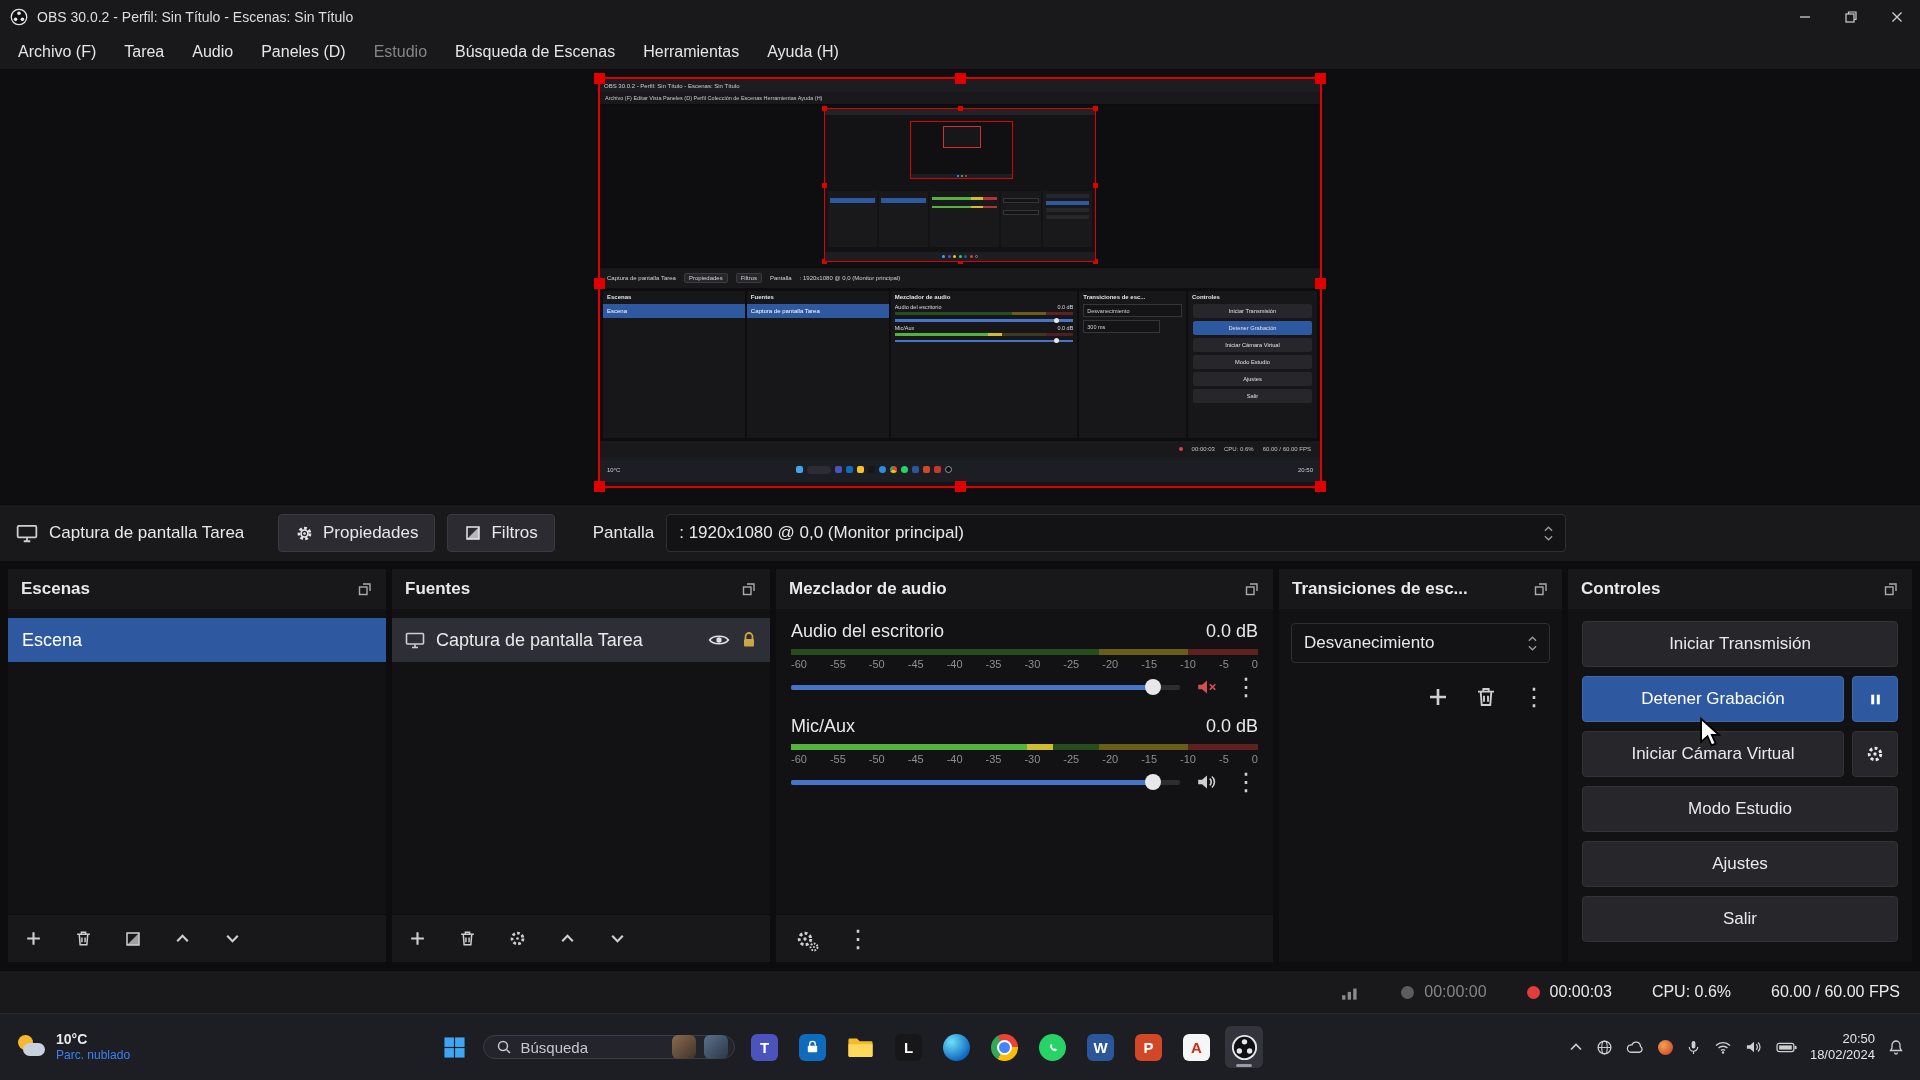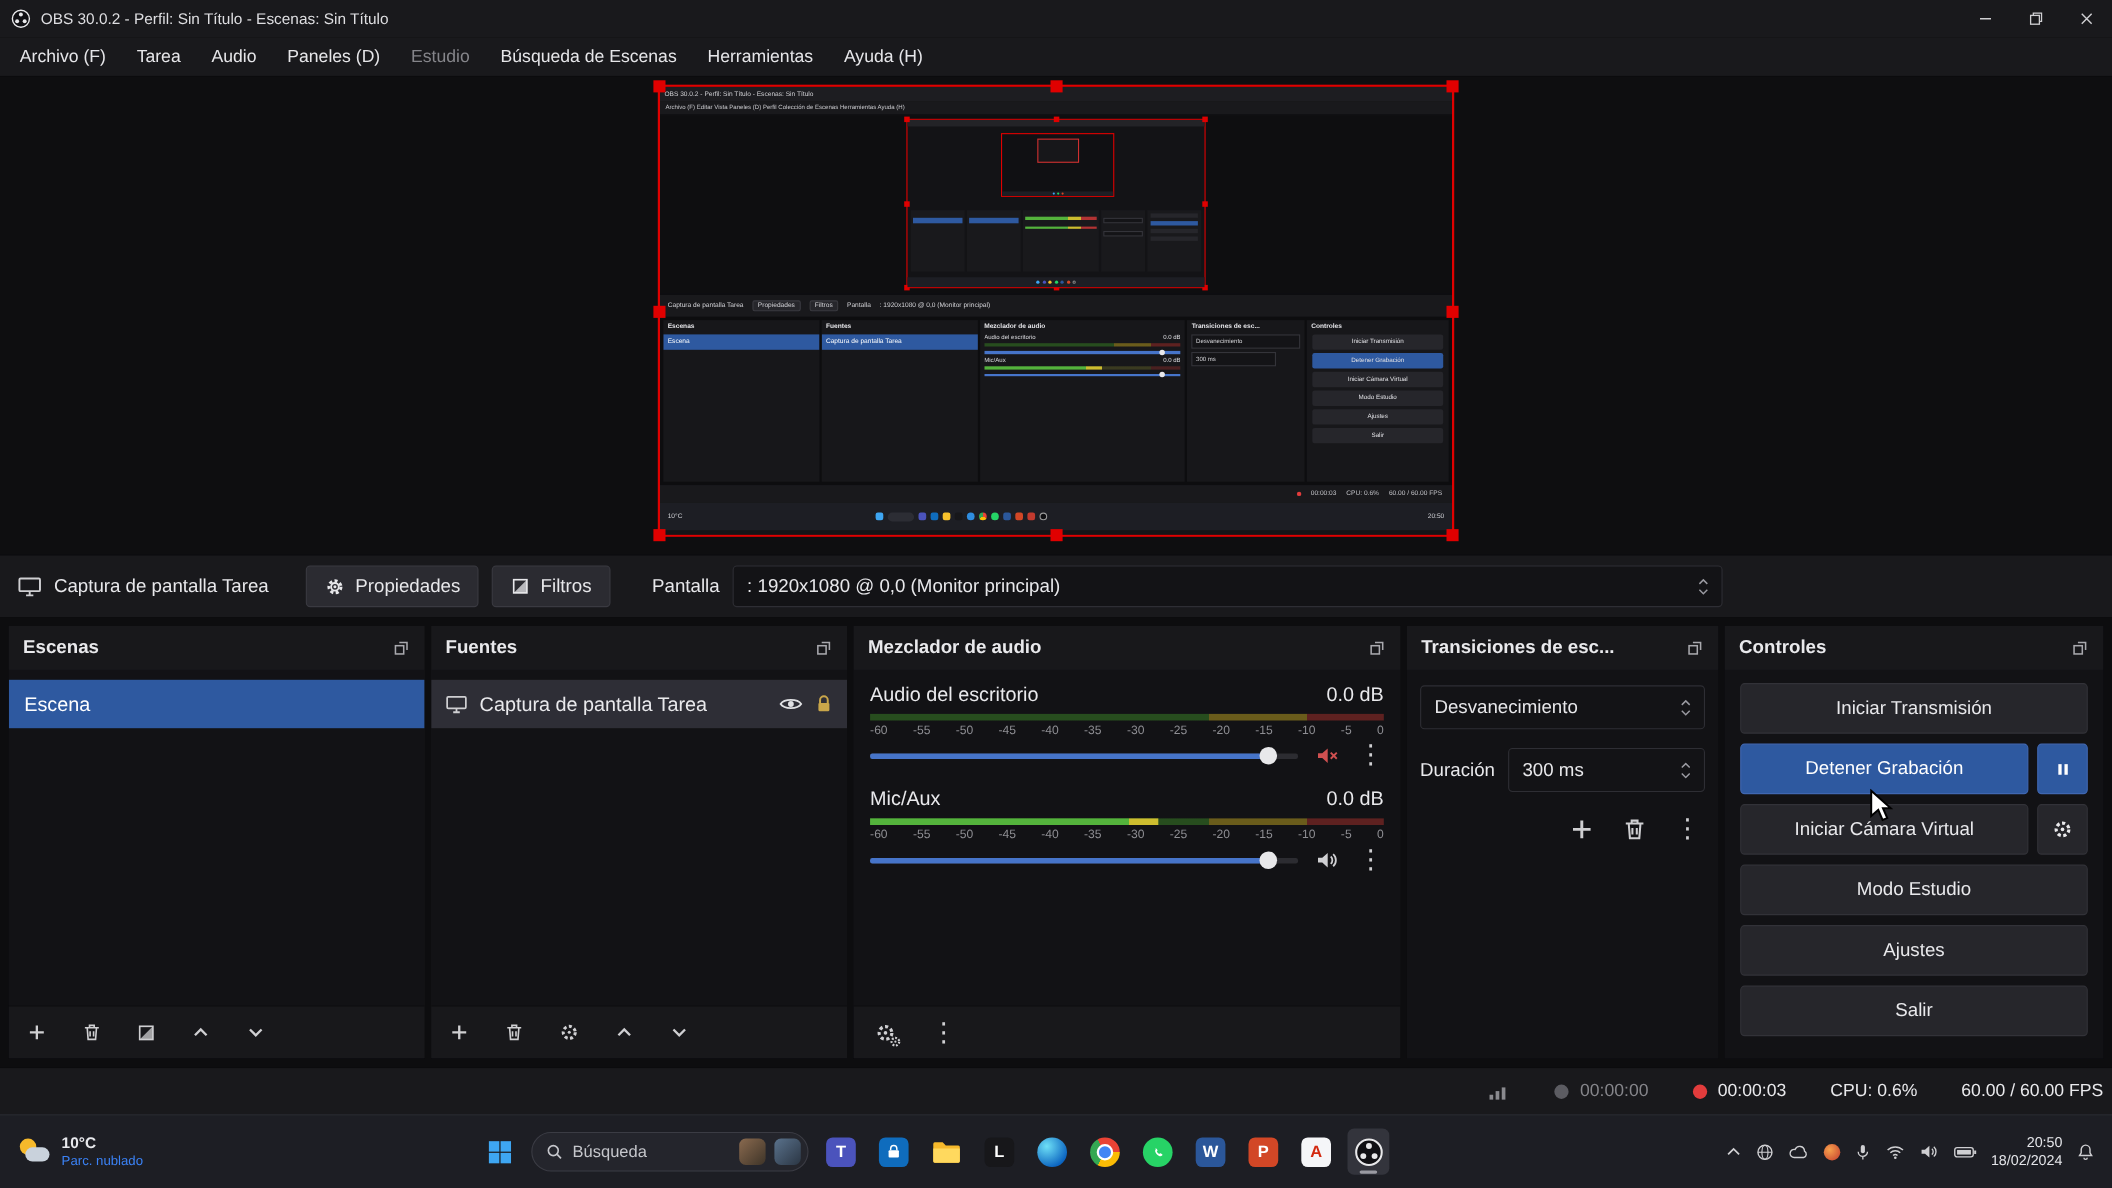--- a/index.html
+++ b/index.html
@@ -125,42 +125,42 @@
   
   .ctl-body { display:flex; flex-direction:column; gap:9px; padding:12px 14px; }
   .ctl { height:46px; width:100%; background:#26262b; border:1px solid #323238; border-radius:4px; font-size:17px; color:#e9e9ec; display:flex; align-items:center; justify-content:center; }
   .ctl-row { display:flex; gap:8px; }
   .ctl-row .ctl { flex:1; }
   .ctl.sq { flex:none; width:46px; }
   .ctl.blue { background:#2e59a0; border-color:#4067b1; color:#fff; }
 
   
   .statusbar { height:43px; background:#19191c; border-top:1px solid #0b0b0d; display:flex; align-items:center; }
-  .sb-right { margin-left:auto; display:flex; align-items:flex-end; gap:40px; padding-right:8px; font-size:16px; }
+  .sb-right { margin-left:auto; display:flex; align-items:flex-end; gap:40px; padding-right:20px; font-size:16px; }
   .sb-group { display:flex; align-items:center; gap:10px; }
   .sb-dot { width:13px; height:13px; border-radius:50%; display:inline-block; }
   .sb-dot.gray { background:#5c5c62; }
   .sb-dot.red { background:#e23c3c; }
   .sb-muted { color:#85858a; }
   .sb-bars { color:#8a8a8f; }
 
   
   .taskbar { height:67px; background:#1d1e24; border-top:1px solid #2a2b31; display:flex; align-items:center; padding:0 12px; }
   .tb-weather { display:flex; align-items:center; gap:10px; flex:none; padding-left:4px; }
   .w-icon { position:relative; width:30px; height:26px; }
   .w-sun { position:absolute; left:2px; top:1px; width:15px; height:15px; border-radius:50%; background:#f6b92b; }
   .w-cloud { position:absolute; left:7px; top:9px; width:22px; height:13px; border-radius:8px; background:#c9d2dc; }
   .w-text { display:flex; flex-direction:column; line-height:1.2; }
   .w-text b { font-size:14px; color:#e8e9ed; font-weight:bold; }
   .w-text i { font-size:12px; color:#3b82f6; }
   .tb-center { display:flex; align-items:center; gap:10px; margin:0 auto; }
   .tb-app { width:38px; height:42px; display:flex; align-items:center; justify-content:center; position:relative; border-radius:6px; }
   .tb-app.active { background:#33343c; }
   .tb-app.active::after { content:''; position:absolute; bottom:1px; left:11px; width:16px; height:3px; border-radius:2px; background:#9a9aa2; }
-  .tb-search { display:flex; align-items:center; gap:8px; width:252px; height:36px; border-radius:18px; background:#24252c; border:1px solid #3b3c44; padding:0 6px 0 12px; color:#c6c7cc; }
+  .tb-search { display:flex; align-items:center; gap:8px; width:252px; height:24px; border-radius:18px; background:#24252c; border:1px solid #3b3c44; padding:0 6px 0 12px; color:#c6c7cc; }
   .tb-search input { flex:1; min-width:0; background:transparent; border:none; outline:none; font-size:15px; color:#c6c7cc; }
   .tb-search input::placeholder { color:#c6c7cc; }
   .s-img { width:24px; height:24px; border-radius:6px; flex:none; }
   .s-img.a { background:linear-gradient(135deg,#8a6a4f,#3e3428); }
   .s-img.b { background:linear-gradient(135deg,#5a728c,#2b3644); }
   .tile { width:27px; height:27px; border-radius:6px; display:flex; align-items:center; justify-content:center; font-weight:bold; font-size:15px; color:#fff; }
   .circ { width:27px; height:27px; border-radius:50%; position:relative; display:flex; align-items:center; justify-content:center; }
   .circ.chrome { background:conic-gradient(from -30deg,#ea4335 0 33.3%,#fbbc05 0 66.6%,#34a853 0 100%); }
   .circ.chrome::after { content:''; width:11px; height:11px; border-radius:50%; background:#4285f4; border:2.5px solid #fff; }
   .circ.edge { background:radial-gradient(circle at 32% 30%,#6ee0f7,#0b64c0 75%); }
@@ -640,34 +640,20 @@
         <span class="val">Desvanecimiento</span>
         <span class="spin">
           <svg width="9" height="6" viewBox="0 0 10 6">
               <path d="M1 5l4-4 4 4" fill="none" stroke="currentColor" stroke-width="1.5"></path>
             </svg>
           <svg width="9" height="6" viewBox="0 0 10 6">
               <path d="M1 1l4 4 4-4" fill="none" stroke="currentColor" stroke-width="1.5"></path>
             </svg>
         </span>
       </div>
-      <div class="tr-dur">
-        <span class="tr-lab">Duración</span>
-        <div class="combo dur">
-          <span class="val">300 ms</span>
-          <span class="spin">
-            <svg width="9" height="6" viewBox="0 0 10 6">
-                <path d="M1 5l4-4 4 4" fill="none" stroke="currentColor" stroke-width="1.5"></path>
-              </svg>
-            <svg width="9" height="6" viewBox="0 0 10 6">
-                <path d="M1 1l4 4 4-4" fill="none" stroke="currentColor" stroke-width="1.5"></path>
-              </svg>
-          </span>
-        </div>
-      </div>
       <div class="tr-btns">
         <button class="ibtn">
             <svg width="24" height="24" viewBox="0 0 18 18">
               <path d="M9 3v12M3 9h12" stroke="currentColor" stroke-width="2"></path>
             </svg>
           </button>
         <button class="ibtn">
             <svg width="24" height="24" viewBox="0 0 18 18">
               <path d="M3 5h12M7 5V3h4v2M5 5l.8 10h6.4L13 5M7.5 8v4.5M10.5 8v4.5" fill="none" stroke="currentColor" stroke-width="1.4"></path>
             </svg>

